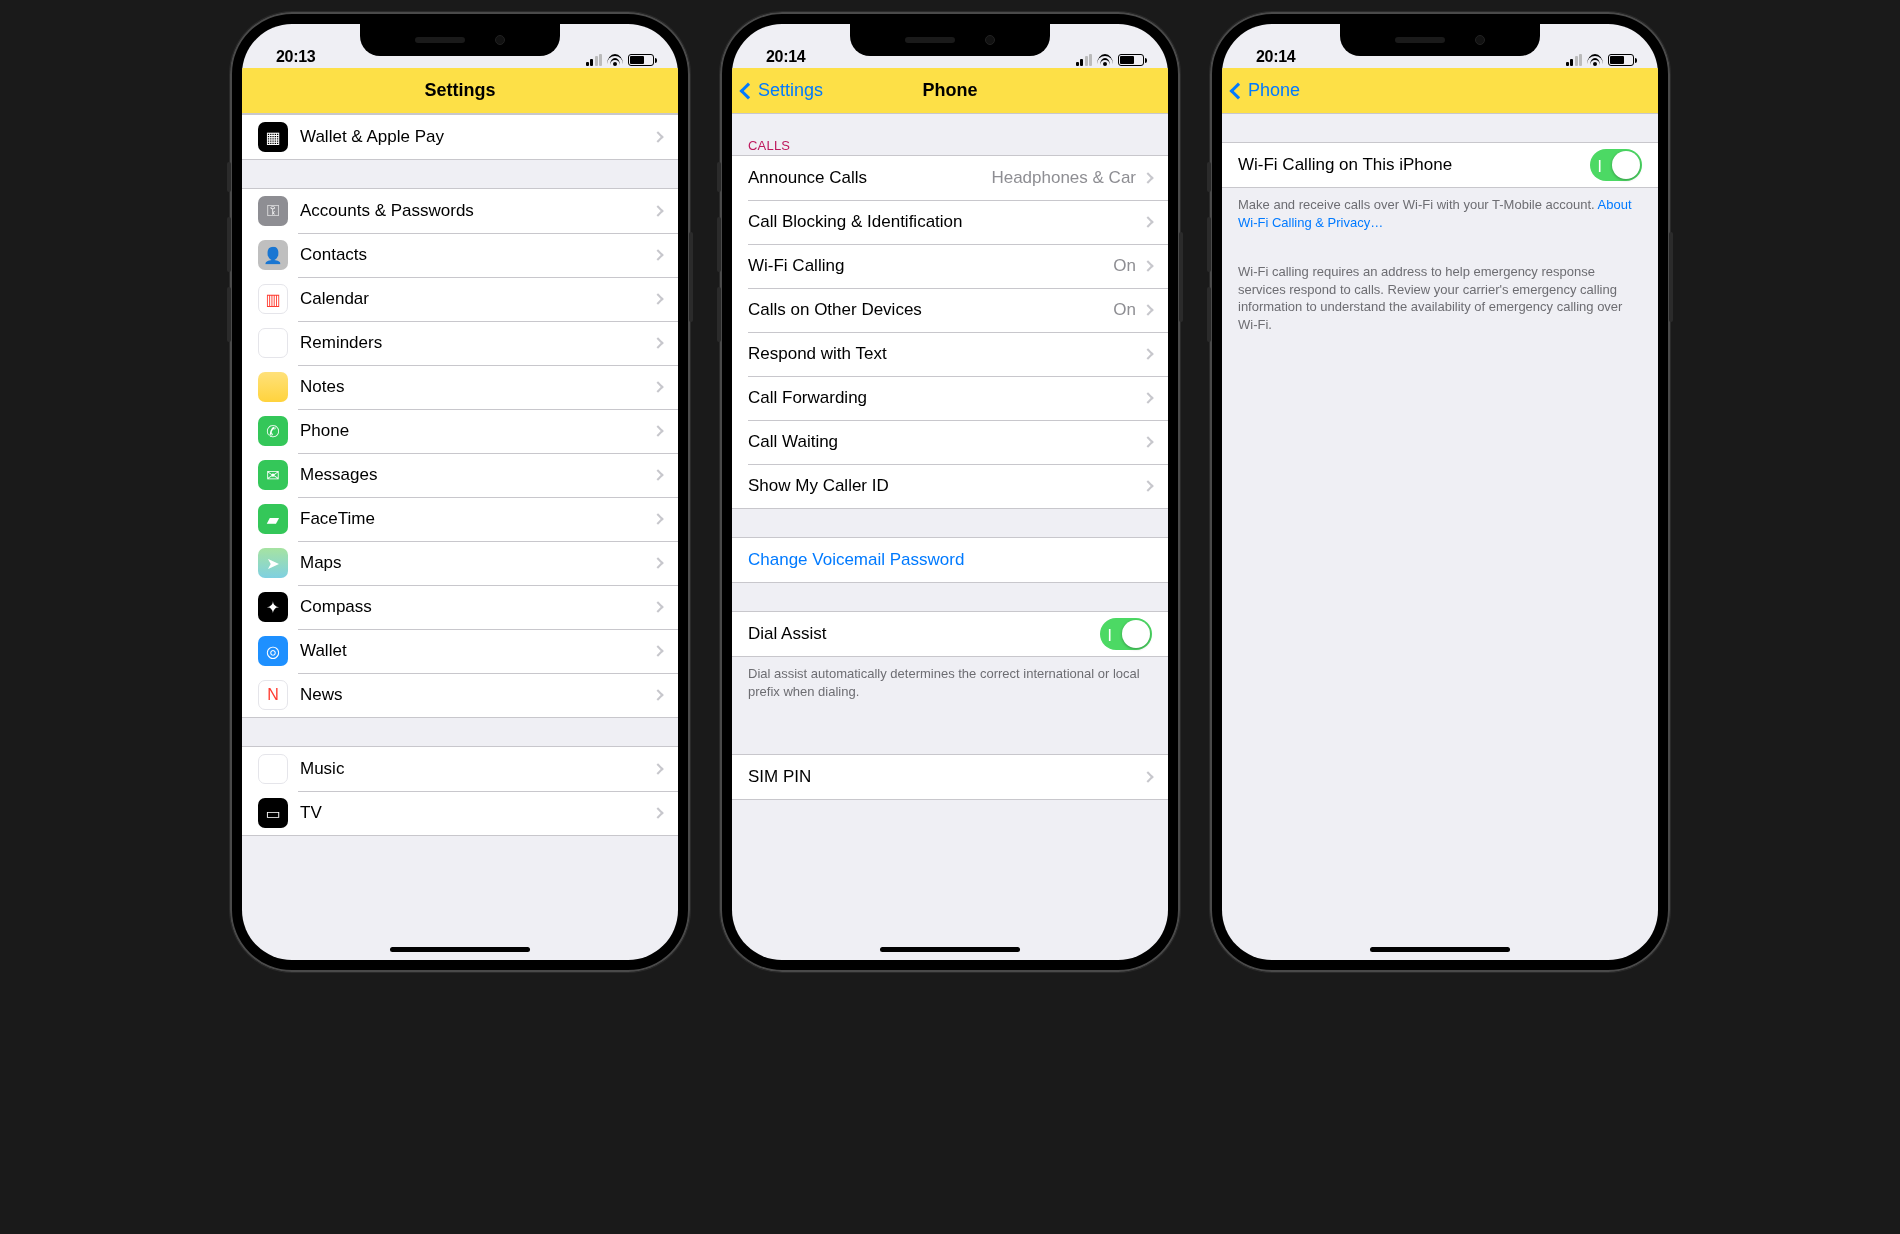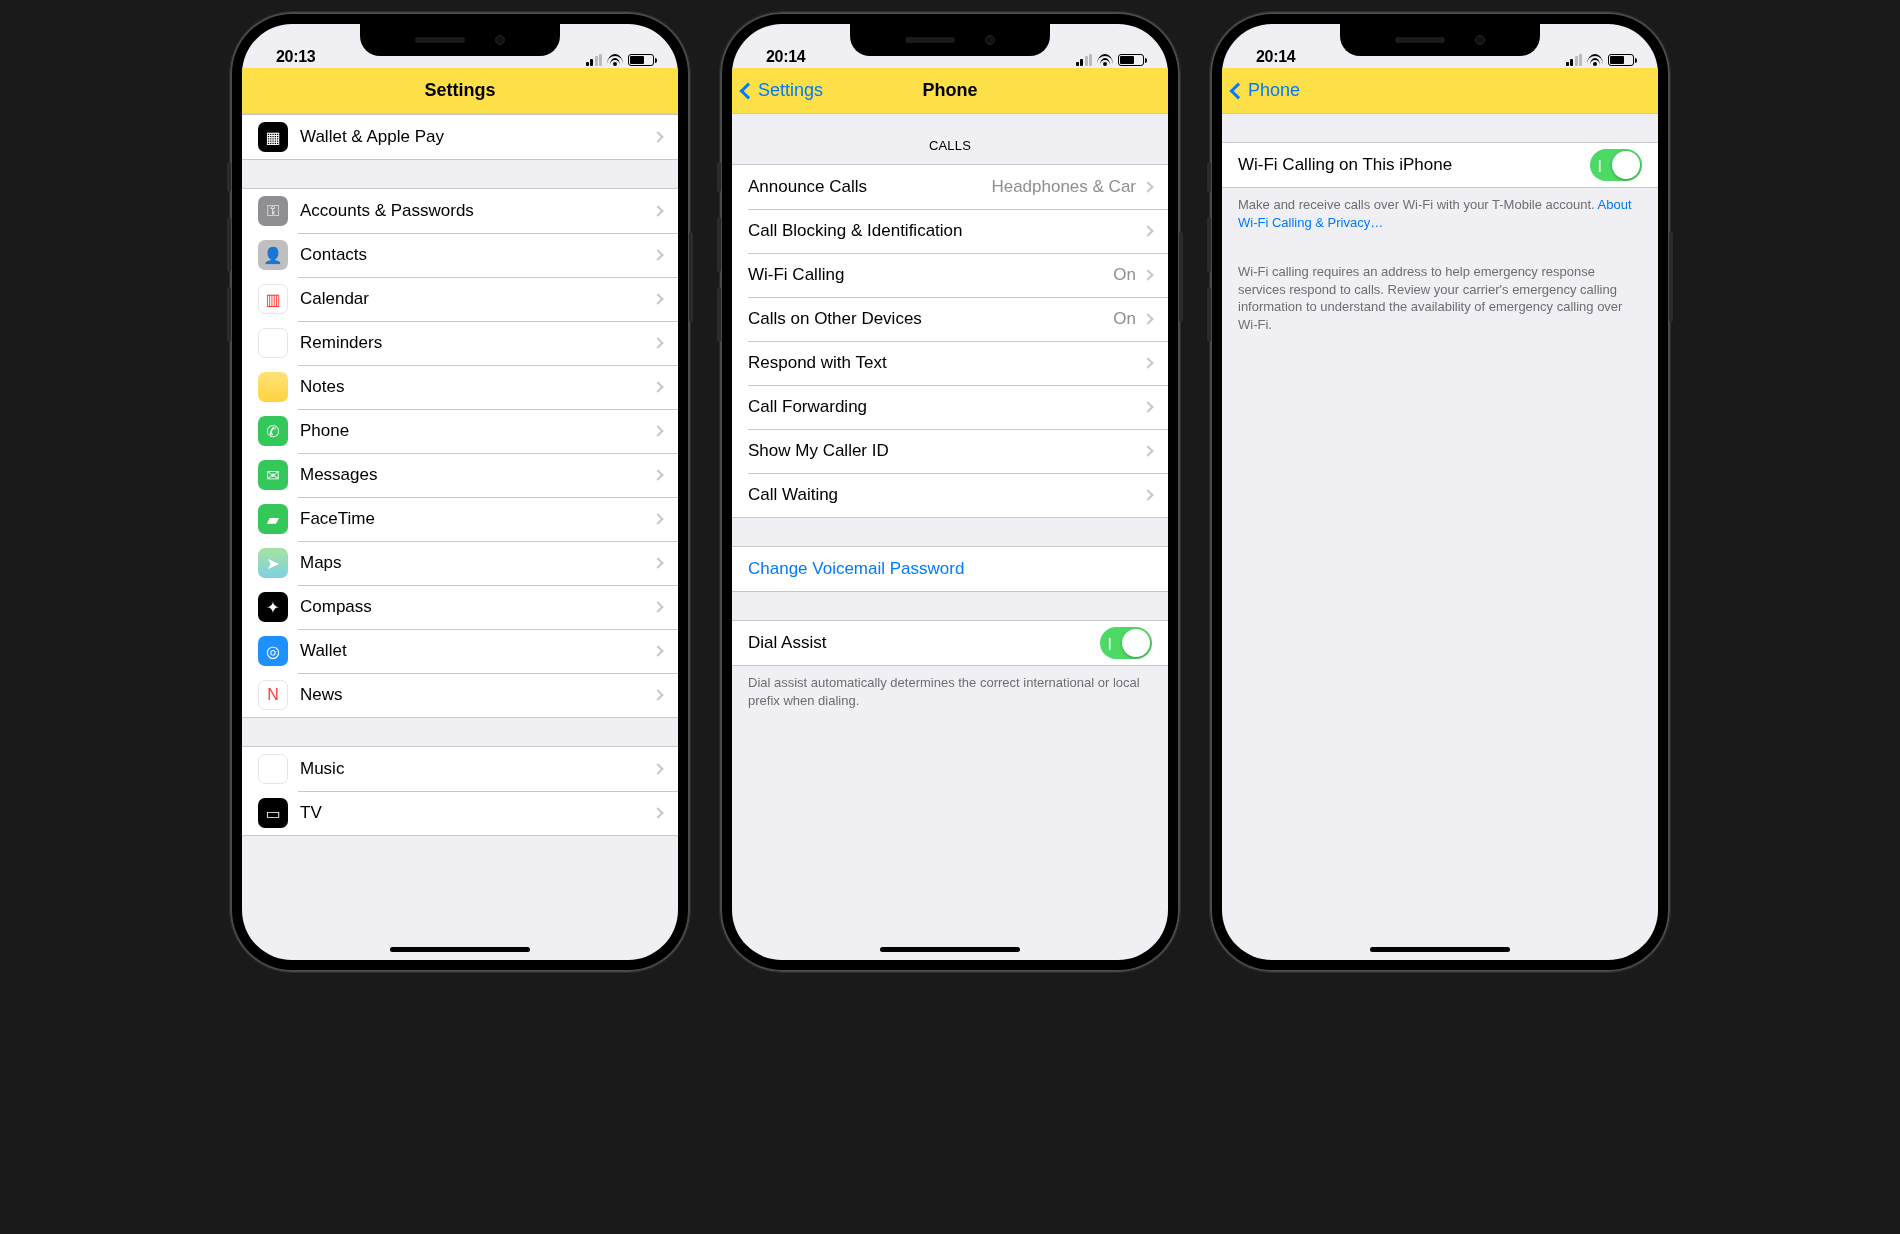--- a/index.html
+++ b/index.html
@@ -80,21 +80,21 @@
   .navbar .title { font-size:18px; font-weight:700; color:#000; }
   .navbar .back {
     position:absolute; left:10px; display:flex; align-items:center;
     color:#007aff; font-size:18px; gap:2px;
   }
   .chevron-left {
     width:12px; height:12px; border-left:3px solid #007aff; border-bottom:3px solid #007aff;
     transform: rotate(45deg); margin-right:2px;
   }
   .content { position:absolute; top:90px; left:0; right:0; bottom:0; overflow:hidden; }
-  .section-header { font-size:13px; color:#000000; padding:24px 16px 11px; text-transform:uppercase; letter-spacing:0.2px;text-align:center;}
+  .section-header { font-size:13px; color:#be185d; padding:24px 16px 2px; text-transform:uppercase; letter-spacing:0.2px;}
   .group { background:#fff; border-top:0.5px solid #c8c7cc; border-bottom:0.5px solid #c8c7cc; }
   .cell {
     min-height:44px; display:flex; align-items:center; padding:0 16px;
     position:relative; font-size:17px; color:#000;
   }
   .cell + .cell::before {
     content:""; position:absolute; left:16px; right:0; top:0; height:0.5px; background:#c8c7cc;
   }
   .cell.iconcell + .cell.iconcell::before { left:56px; }
   .cell .label { flex:1; }
@@ -319,25 +319,25 @@
           </div>
           <div class="cell">
             <span class="label">Respond with Text</span>
             <span class="chev"></span>
           </div>
           <div class="cell">
             <span class="label">Call Forwarding</span>
             <span class="chev"></span>
           </div>
           <div class="cell">
+            <span class="label">Call Waiting</span>
+            <span class="chev"></span>
+          </div>
+          <div class="cell">
             <span class="label">Show My Caller ID</span>
-            <span class="chev"></span>
-          </div>
-          <div class="cell">
-            <span class="label">Call Waiting</span>
             <span class="chev"></span>
           </div>
         </div>
       <div class="spacer"></div>
       <div class="group">
         <div class="cell linkcell">
           <span class="label">Change Voicemail Password</span>
         </div>
       </div>
       <div class="spacer"></div>
@@ -345,20 +345,26 @@
         <div class="cell">
           <span class="label">Dial Assist</span>
           <span class="toggle">
               <span class="tick">|</span>
               <span class="knob"></span>
             </span>
         </div>
       </div>
       <div class="footer-text">Dial assist automatically determines the correct international or local prefix when dialing.</div>
       <div style="height:40px"></div>
+      <div class="group">
+        <div class="cell">
+          <span class="label">SIM PIN</span>
+          <span class="chev"></span>
+        </div>
+      </div>
     </div>
     <div class="homebar"></div>
   </div>
 </div>
 
 <div class="phone phone3">
   <div class="side-btn l1"></div>
     <div class="side-btn l2"></div>
     <div class="side-btn l3"></div>
     <div class="side-btn r1"></div>

